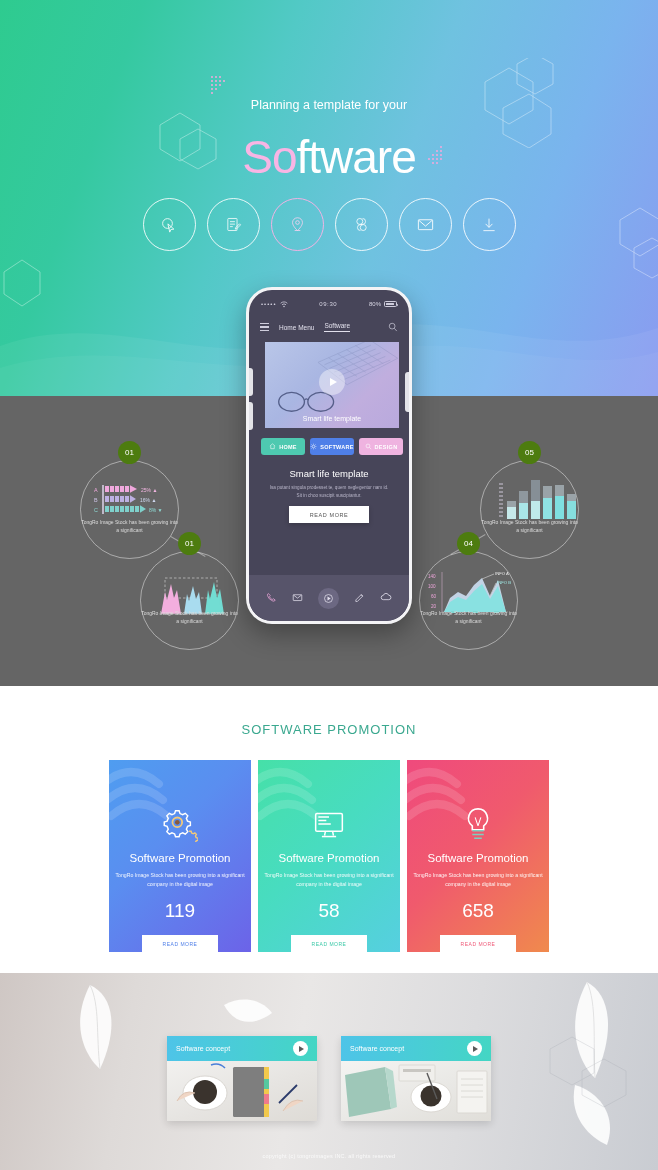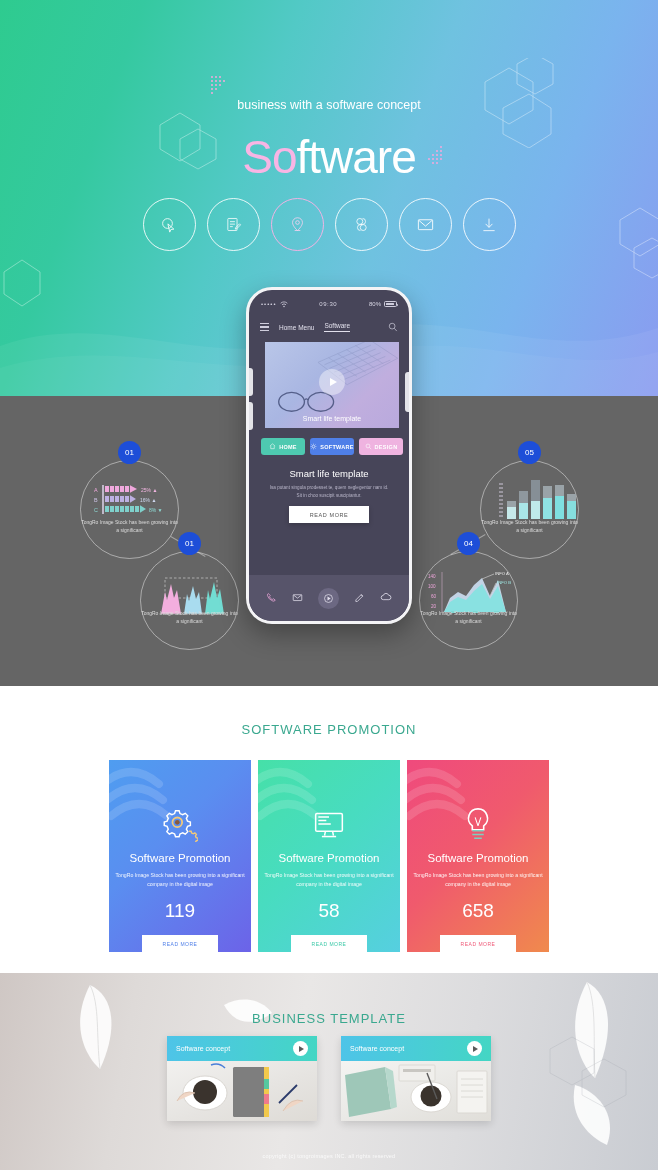--- a/index.html
+++ b/index.html
@@ -142,21 +142,21 @@
   .dock-act { width:21px; height:21px; border-radius:50%; background:#6c6882; display:flex; align-items:center; justify-content:center; }
 
   
   .gray {
     position:absolute; top:396px; left:0; width:658px; height:290px;
     background:#656565; overflow:hidden;
   }
   .info-circle { position:absolute; border-radius:50%; border:1px solid rgba(255,255,255,.45); }
   .badge {
     position:absolute; width:23px; height:23px; border-radius:50%;
-    background:#1d4ed8; color:#fff; font-size:8px;
+    background:#4d7c0f; color:#fff; font-size:8px;
     display:flex; align-items:center; justify-content:center; z-index:5;
   }
   .ic-cap {
     position:absolute; width:100%; text-align:center; color:#ddd;
     font-size:5px; line-height:1.6;
   }
   .connector { position:absolute; border-top:1px solid rgba(255,255,255,.4); }
 
   
   .promo { position:absolute; top:686px; left:0; width:658px; height:287px; background:#fff; }
@@ -267,21 +267,21 @@
       <span class="dot" style="left:16px;top:8px"></span>
     <span class="dot" style="left:4px;top:12px"></span>
       <span class="dot" style="left:8px;top:12px"></span>
     <span class="dot" style="left:12px;top:12px"></span>
       <span class="dot" style="left:16px;top:12px"></span>
     <span class="dot" style="left:8px;top:16px"></span>
       <span class="dot" style="left:12px;top:16px"></span>
   </div>
 
   <div class="hero-sub">
-    <div>business with a software concept</div>
+    <div>Planning a template for your</div>
   </div>
 
   <h1 class="hero-title"><span class="pink">So</span><span class="white">ftware</span></h1>
 
   <div class="icon-row">
     <div class="icon-circle">
       <svg width="18" height="18" viewBox="0 0 24 24">
         <circle cx="10" cy="10" r="6.5"></circle>
           <path d="M10.5 10.5 L18.5 17.5 L14.5 18 L13 21.5 Z"></path>
       </svg>
@@ -655,23 +655,20 @@
   </svg>
   <svg class="paper" style="left:555px;top:108px;" width="80" height="70" viewBox="0 0 80 70">
     <path d="M20 4 C46 12 62 36 52 64 C30 54 14 32 20 4 Z" fill="#ffffff" opacity=".95"></path>
   </svg>
 
   <svg style="position:absolute;left:520px;top:46px;opacity:.3;" width="130" height="110">
     <polygon points="30,30 52,18 74,30 74,54 52,66 30,54" fill="none" stroke="#9aa0a8" stroke-width=".8"></polygon>
     <polygon points="62,52 84,40 106,52 106,76 84,88 62,76" fill="none" stroke="#9aa0a8" stroke-width=".8"></polygon>
   </svg>
 
-  <div class="biz-title">
-    <div class="sec-title">BUSINESS TEMPLATE</div>
-  </div>
 
   <div class="biz-cards">
     <div class="biz-card">
       <div class="biz-head">
         <span>Software concept</span>
         <span class="sp"></span>
         <span class="biz-play">
             <i></i>
           </span>
       </div>

